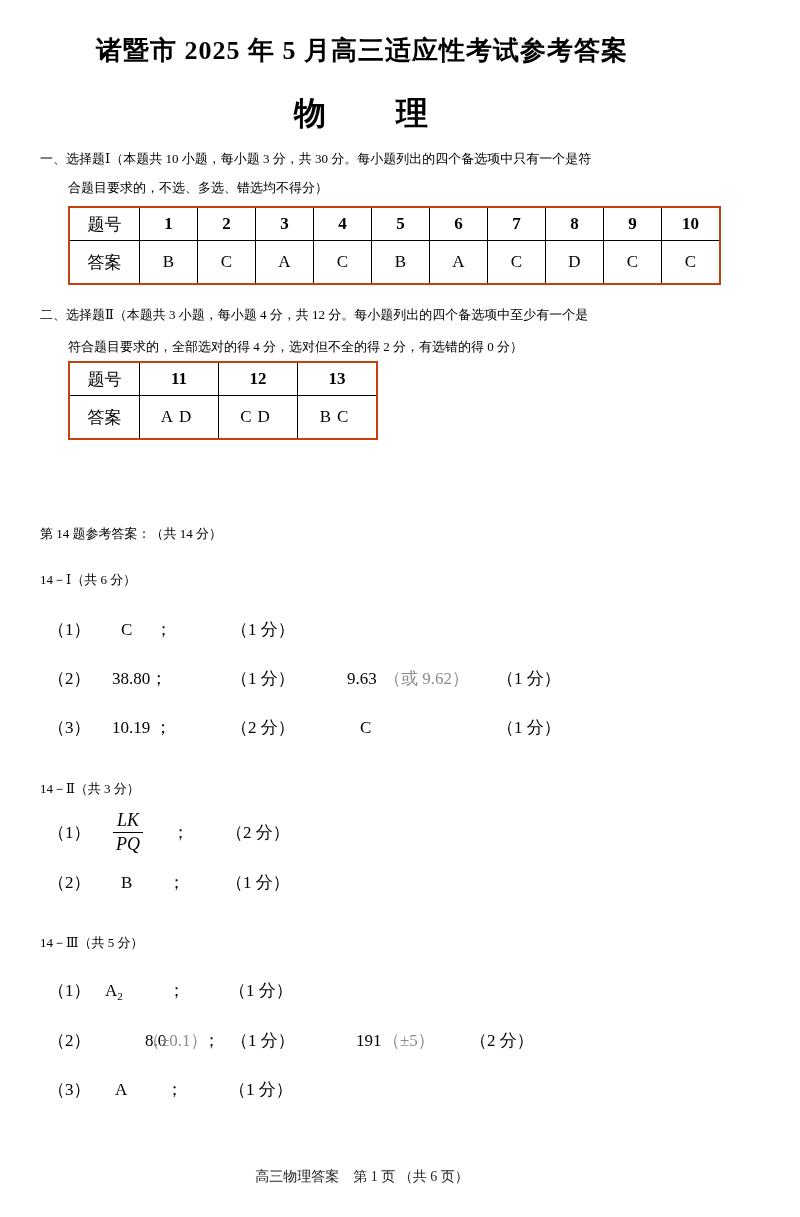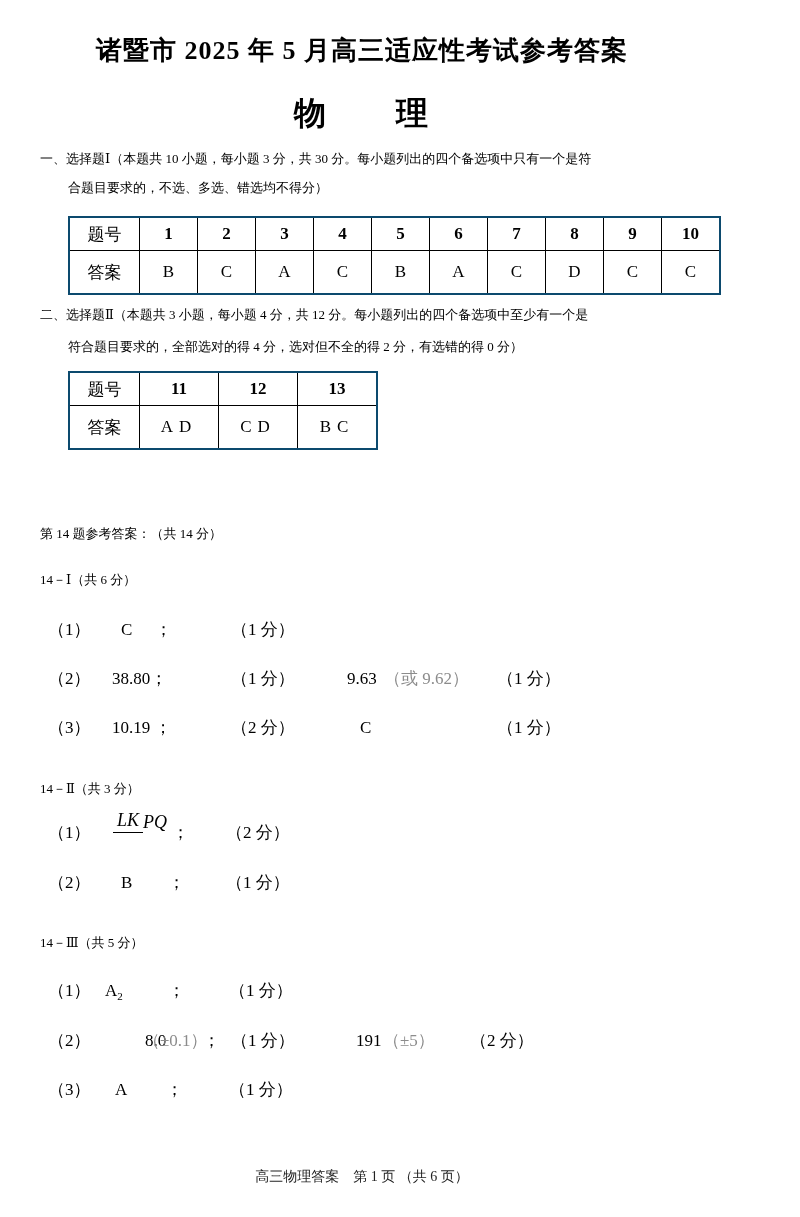--- a/index.html
+++ b/index.html
@@ -11,36 +11,36 @@
     font-family:"Liberation Serif","DejaVu Serif",serif;
     overflow:hidden;
   }
   .abs{position:absolute;white-space:nowrap;}
   .title{font-size:26px;font-weight:bold;letter-spacing:1px;width:100%;text-align:center;}
   .subject{font-size:32px;font-weight:bold;width:100%;text-align:center;letter-spacing:2px;}
   .body-text{font-size:13px;line-height:22px;}
   .ans-line{position:absolute;height:22px;font-size:17px;line-height:22px;}
   .seg{position:absolute;top:0;white-space:nowrap;}
   .gray{color:#8c8c8c;}
-  table.ans{border-collapse:collapse;border:2px solid #0c4a6e;table-layout:fixed;margin-top:10px;}
+  table.ans{border-collapse:collapse;border:2px solid #c2410c;table-layout:fixed;}
   table.ans td{
     border:1px solid #000;
     text-align:center;vertical-align:middle;
     font-size:17px;padding:0;
   }
   table.ans tr.hdr td{height:32px;}
   table.ans tr.hdr td.num{font-weight:bold;}
   table.ans tr.answ td{height:42px;}
   .t1 td.lbl{width:69px;}
   .t1 td.num,.t1 td.ansv{width:57px;}
   .t2 td.lbl{width:69px;}
   .t2 td.num,.t2 td.ansv{width:78px;}
   .t2 .sp{letter-spacing:6px;}
   .fraction{
-    position:absolute;display:inline-flex;align-items:center;
+    position:absolute;display:inline-flex;flex-direction:column;align-items:center;
     font-style:italic;font-size:18px;line-height:21px;
   }
   .frac-num{border-bottom:1.5px solid #000;padding:0 4px 1px 4px;}
   .frac-den{padding-top:1px;}
   sub.s2{font-size:11px;line-height:0;}
   .footer{position:absolute;top:1168px;width:100%;text-align:center;font-size:14px;color:#222;}
 </style>
 </head>
 <body>
 

